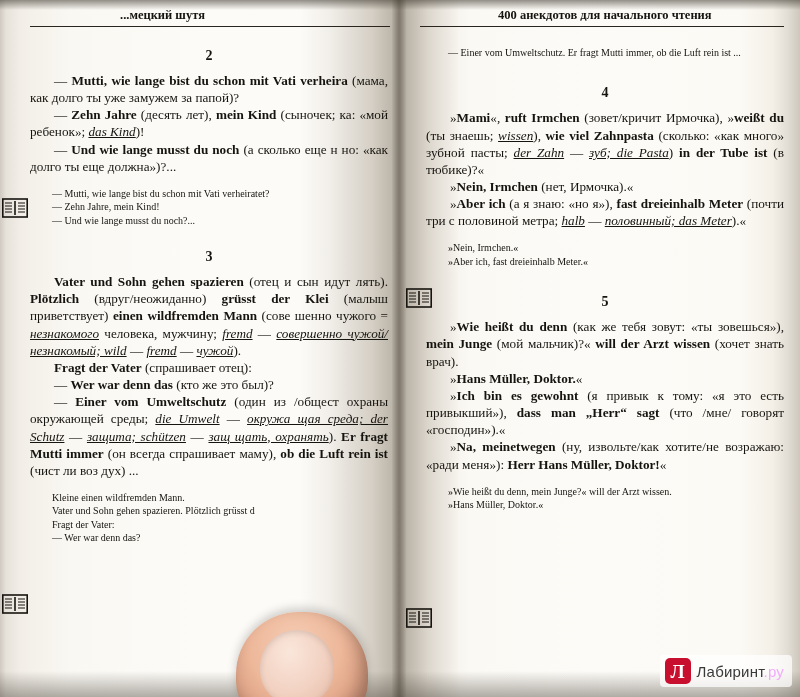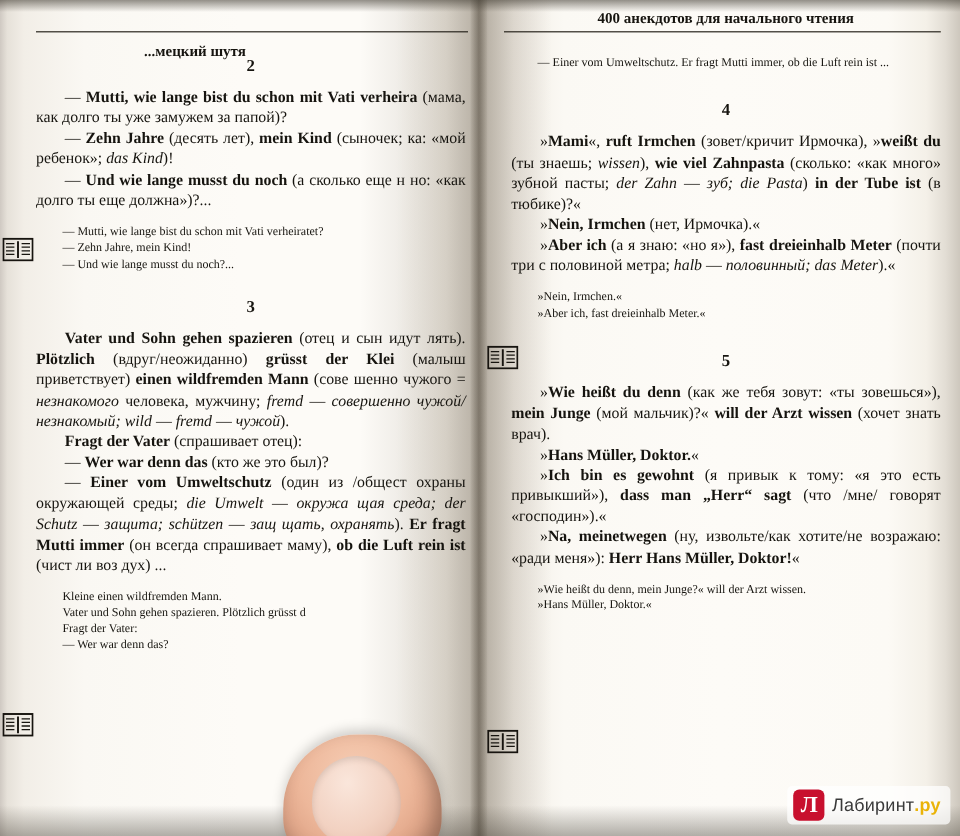--- a/index.html
+++ b/index.html
@@ -70,21 +70,21 @@
   .page.left  { left: 0px;   width: 392px; }
   .page.right { left: 406px; width: 440px; }
 
   .running-head {
     position: absolute;
     top: 8px;
     font-size: 12.5px;
     font-weight: bold;
     white-space: nowrap;
   }
-  .rh-left  { left: 120px; margin-top: 28px; }
+  .rh-left  { left: 120px; }
   .rh-right { left: 92px; }
   .folio {
     position: absolute;
     top: 6px;
     right: 12px;
     font-size: 13px;
     font-weight: bold;
   }
   .rule {
     position: absolute;
@@ -116,21 +116,21 @@
     text-indent: 24px;
     hyphens: auto;
   }
   p.plain {
     margin: 0;
     font-size: 10px;
     line-height: 1.34;
     text-indent: 0;
   }
   b { font-weight: bold; }
-  i { font-style: italic; }
+  i { font-style: italic; text-decoration: underline; }
 
   
   .repeat {
     margin-top: 12px;
     padding-left: 22px;
   }
 
   
   .margin-icon {
     position: absolute;
@@ -184,21 +184,21 @@
     font-weight: bold;
     display: flex; align-items: center; justify-content: center;
     line-height: 1;
   }
   .wm-text {
     font-family: "Liberation Sans", sans-serif;
     font-size: 15px;
     color: #3a3a3a;
     letter-spacing: .2px;
   }
-  .wm-text .ru { color: #eab308; font-weight: bold; }
+  .wm-text .ru { color: #f0abfc; }
 </style>
 </head>
 <body>
 
 <div id="page">
   <div class="book"></div>
   <div class="shade-left"></div>
   <div class="shade-right"></div>
   <div class="gutter"></div>
   <div class="top-edge"></div>

